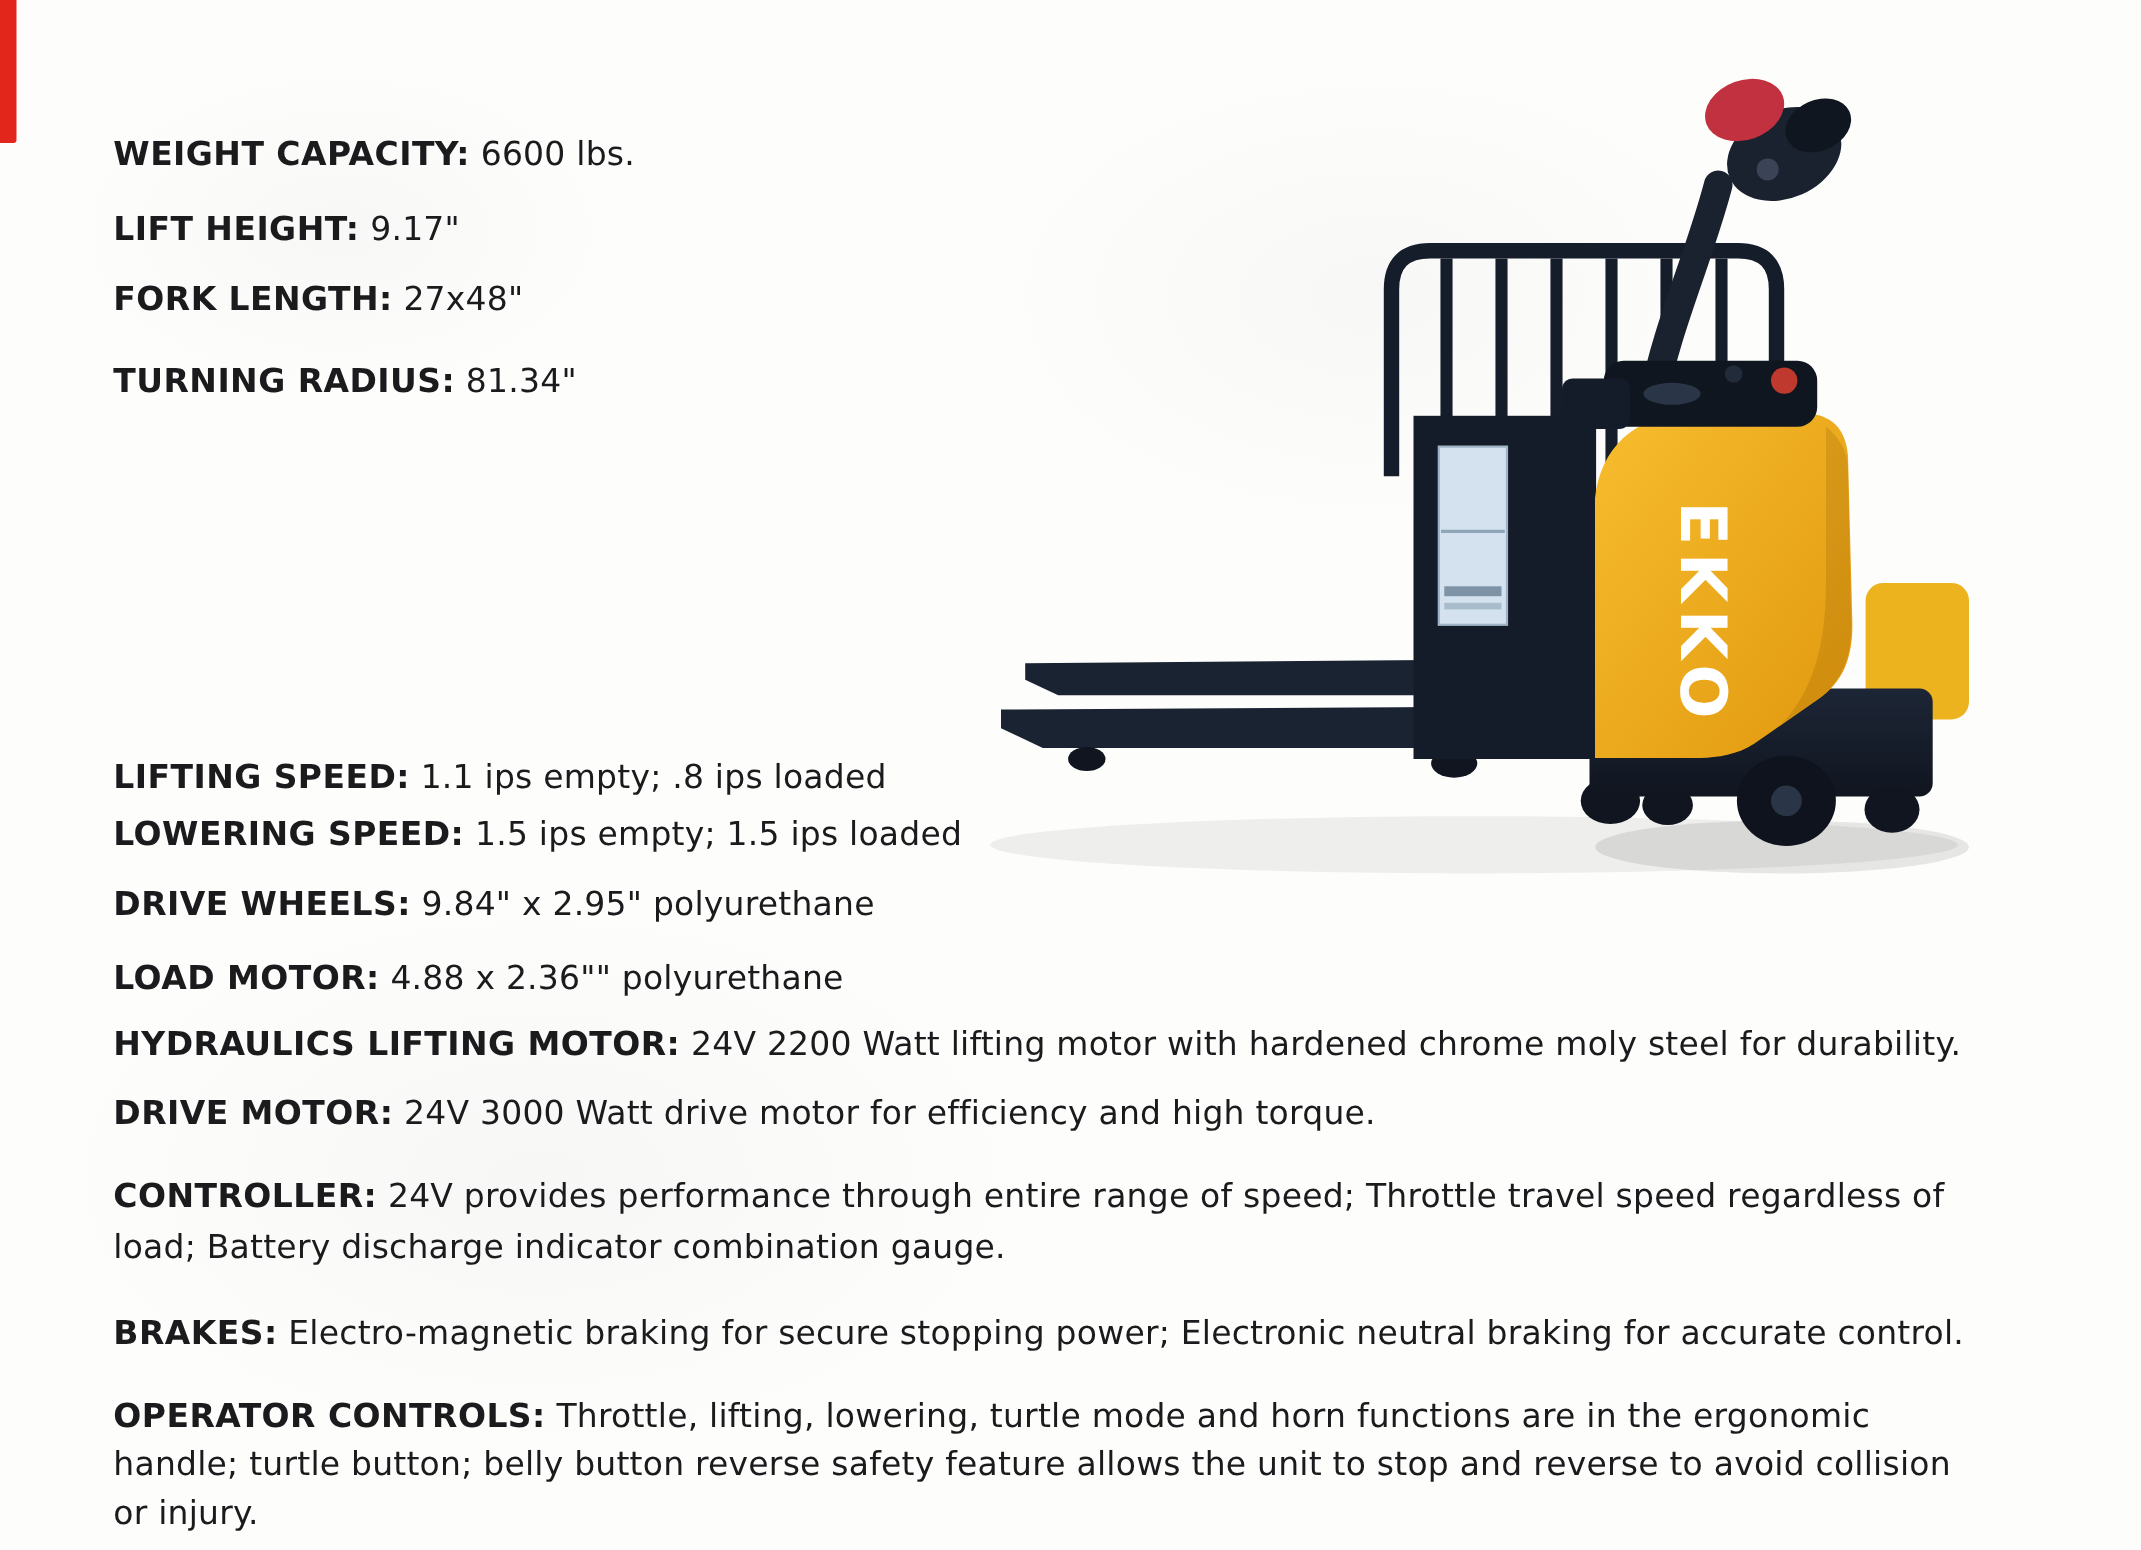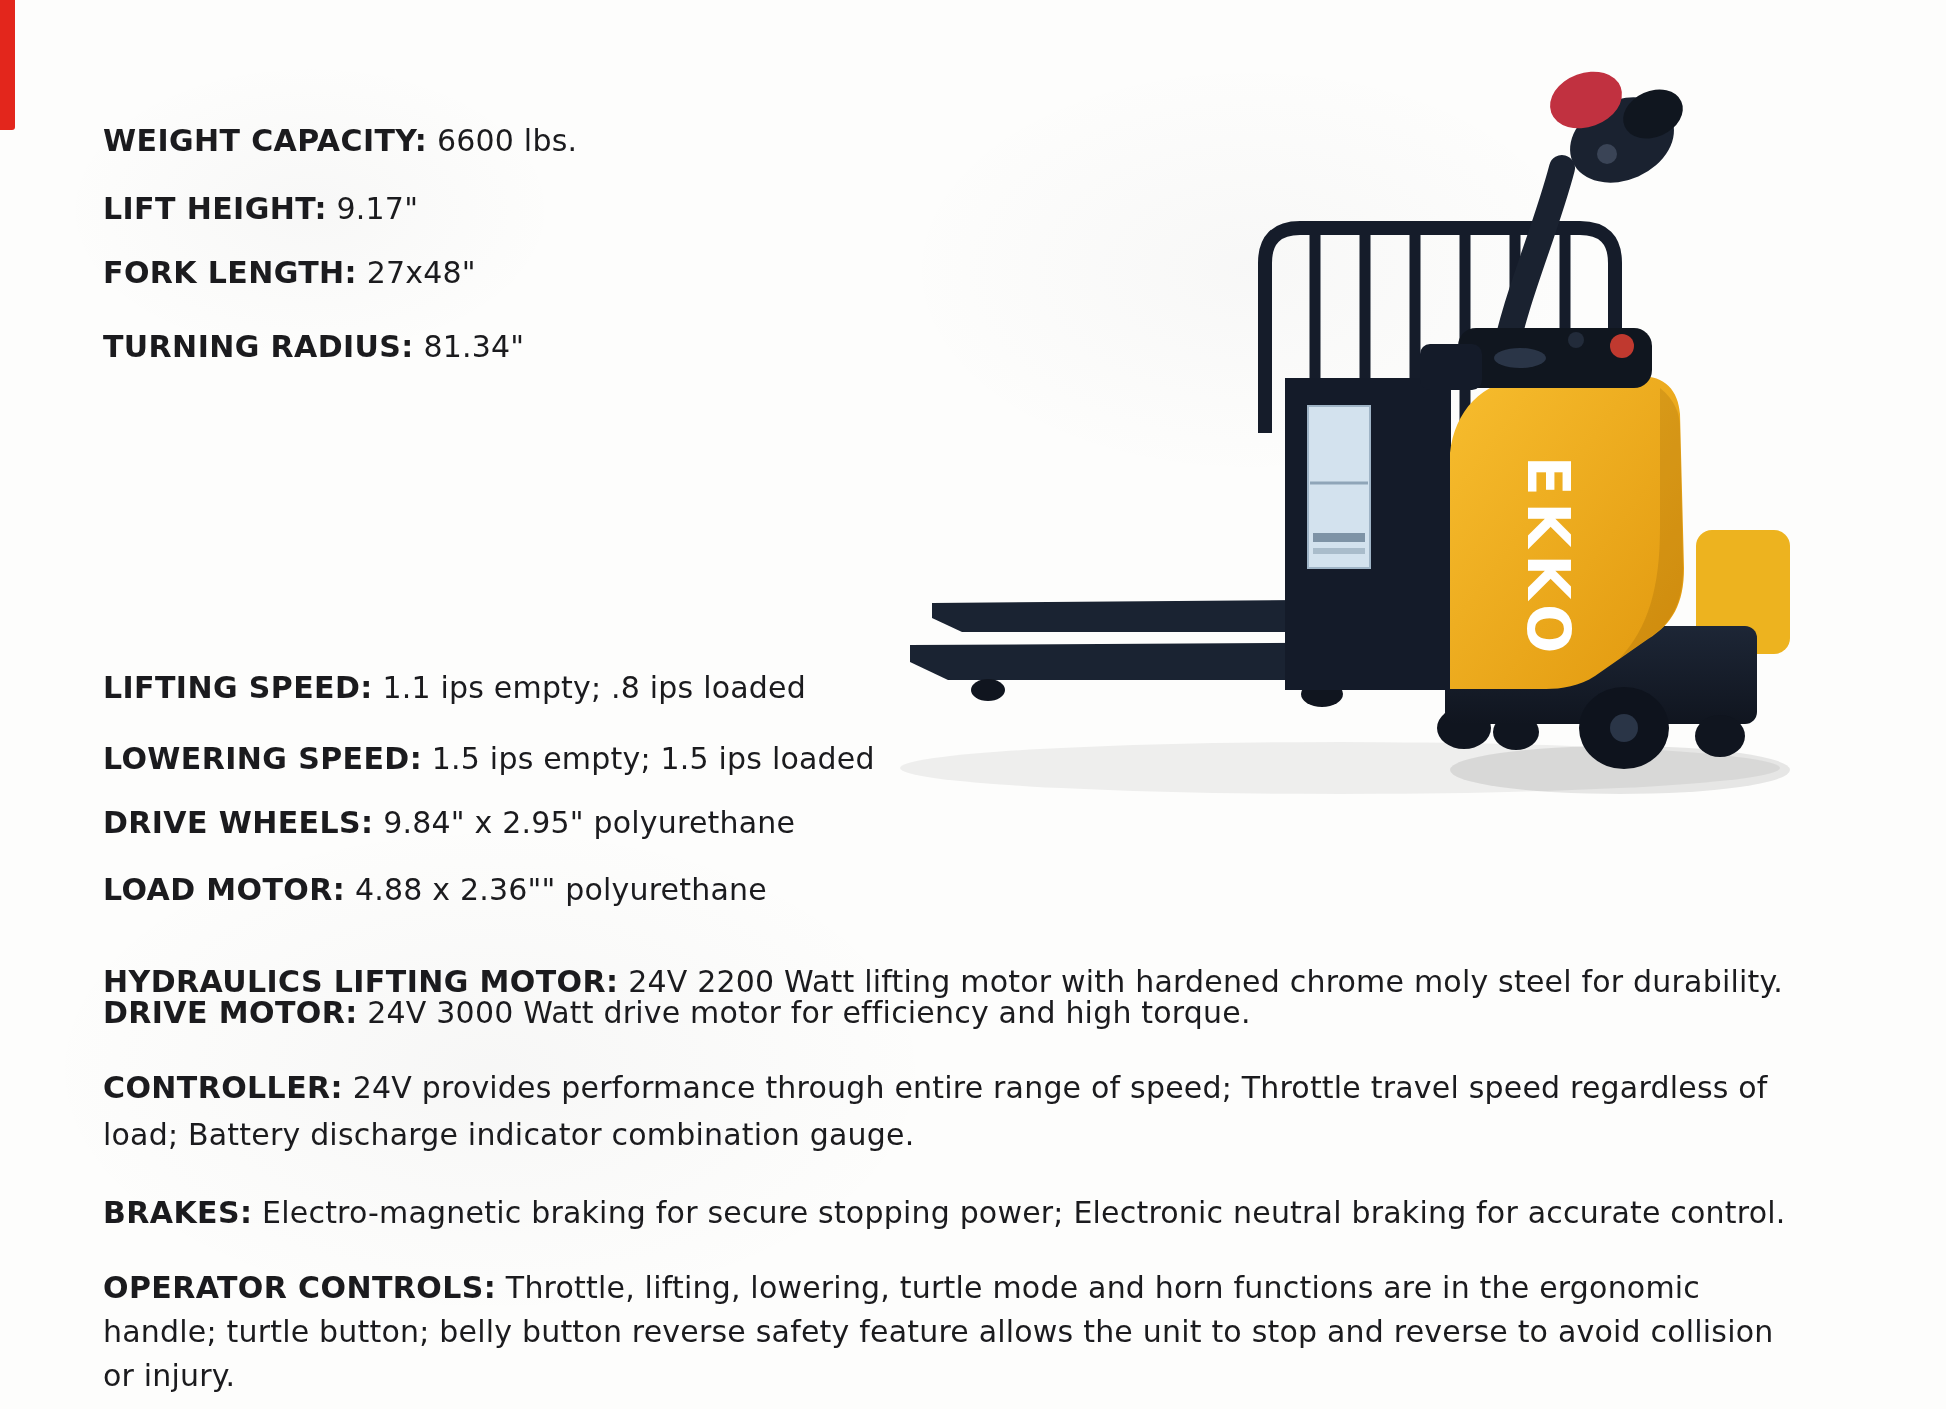--- a/index.html
+++ b/index.html
@@ -54,41 +54,41 @@
     <span>27x48"</span>
   </p>
 
   <p class="spec" style="top:324px">
     <b>TURNING RADIUS:</b>
     <span>81.34"</span>
   </p>
 
 
 
-  <p class="spec" style="top:665px">
+  <p class="spec" style="top:684px">
     <b>LIFTING SPEED:</b>
     <span>1.1 ips empty; .8 ips loaded</span>
   </p>
 
   <p class="spec" style="top:736px">
     <b>LOWERING SPEED:</b>
     <span>1.5 ips empty; 1.5 ips loaded</span>
   </p>
 
   <p class="spec" style="top:800px">
     <b>DRIVE WHEELS:</b>
     <span>9.84" x 2.95" polyurethane</span>
   </p>
 
   <p class="spec" style="top:867px">
     <b>LOAD MOTOR:</b>
     <span>4.88 x 2.36"" polyurethane</span>
   </p>
 
-  <p class="spec" style="top:959px">
+  <p class="spec" style="top:927px">
     <b>HYDRAULICS LIFTING MOTOR:</b>
     <span>24V 2200 Watt lifting motor with hardened chrome moly steel for durability.</span>
   </p>
 
   <p class="spec" style="top:990px">
     <b>DRIVE MOTOR:</b>
     <span>24V 3000 Watt drive motor for efficiency and high torque.</span>
   </p>
 
   <p class="spec" style="top:1064px;line-height:47px">

